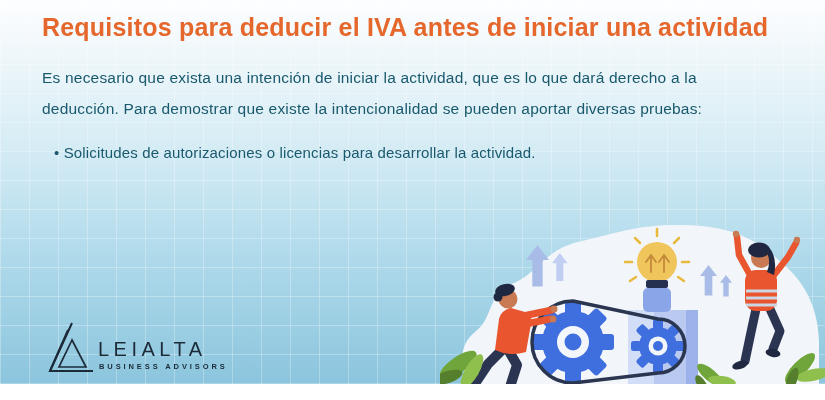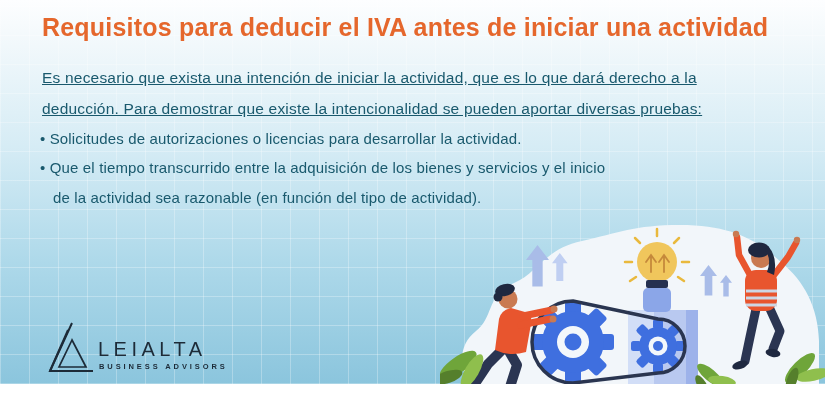--- a/index.html
+++ b/index.html
@@ -15,48 +15,46 @@
       repeating-linear-gradient(90deg, rgba(255,255,255,0.28) 0 1px, transparent 1px 29px);
   }
   .title {
     position:absolute; left:42px; top:13px; margin:0;
     font-size:25px; font-weight:bold; color:#e5672c;
     letter-spacing:0.2px; white-space:nowrap;
   }
   .intro {
     position:absolute; left:42px; top:62px; margin:0; width:770px;
     font-size:15.5px; line-height:31px; color:#19596d;
-    white-space:pre-line; letter-spacing:0.2px;text-decoration:underline;
+    white-space:pre-line; letter-spacing:0.2px;
   }
   .bullets {
     position:absolute; left:40px; top:124px; margin:0; padding:0; list-style:none;
     font-size:15px; line-height:29.4px; color:#19596d; width:780px; letter-spacing:0.15px;
   }
-  .bullets li { margin:0; padding-left:13px; text-indent:-13px; white-space:pre-line; }
+  .bullets li { margin:14px; padding-left:13px; text-indent:-13px; white-space:pre-line; }
   .logo-block { position:absolute; left:46px; top:320px; }
   .logo-block text { fill:#1d2b38; font-family:"Liberation Sans", sans-serif; }
   .logo-name { font-size:20px; letter-spacing:4.5px; }
   .logo-tag  { font-size:7.5px; letter-spacing:2.9px; font-weight:bold; }
   .illu { position:absolute; left:440px; top:215px; }
 </style>
 </head>
 <body>
 
 <div class="canvas">
   <div class="grid-overlay"></div>
 
   <h1 class="title">Requisitos para deducir el IVA antes de iniciar una actividad</h1>
 
   <p class="intro">Es necesario que exista una intención de iniciar la actividad, que es lo que dará derecho a la
 deducción. Para demostrar que existe la intencionalidad se pueden aportar diversas pruebas:</p>
 
   <ul class="bullets">
     <li>• Solicitudes de autorizaciones o licencias para desarrollar la actividad.</li>
-    <li>• Que el tiempo transcurrido entre la adquisición de los bienes y servicios y el inicio
-de la actividad sea razonable (en función del tipo de actividad).</li>
   </ul>
 
   <svg class="logo-block" width="230" height="60" viewBox="0 0 230 60">
     <g fill="none" stroke="#1d2b38" stroke-width="2" stroke-linejoin="miter">
       <path d="M 26 3 L 4 51 L 47 51"></path>
       <path d="M 22 10 L 4 51"></path>
       <path d="M 26 20 L 13 47 L 40 47 Z" stroke-width="1.7"></path>
     </g>
     <text class="logo-name" x="52" y="36">LEIALTA</text>
     <text class="logo-tag" x="53" y="49">BUSINESS ADVISORS</text>

